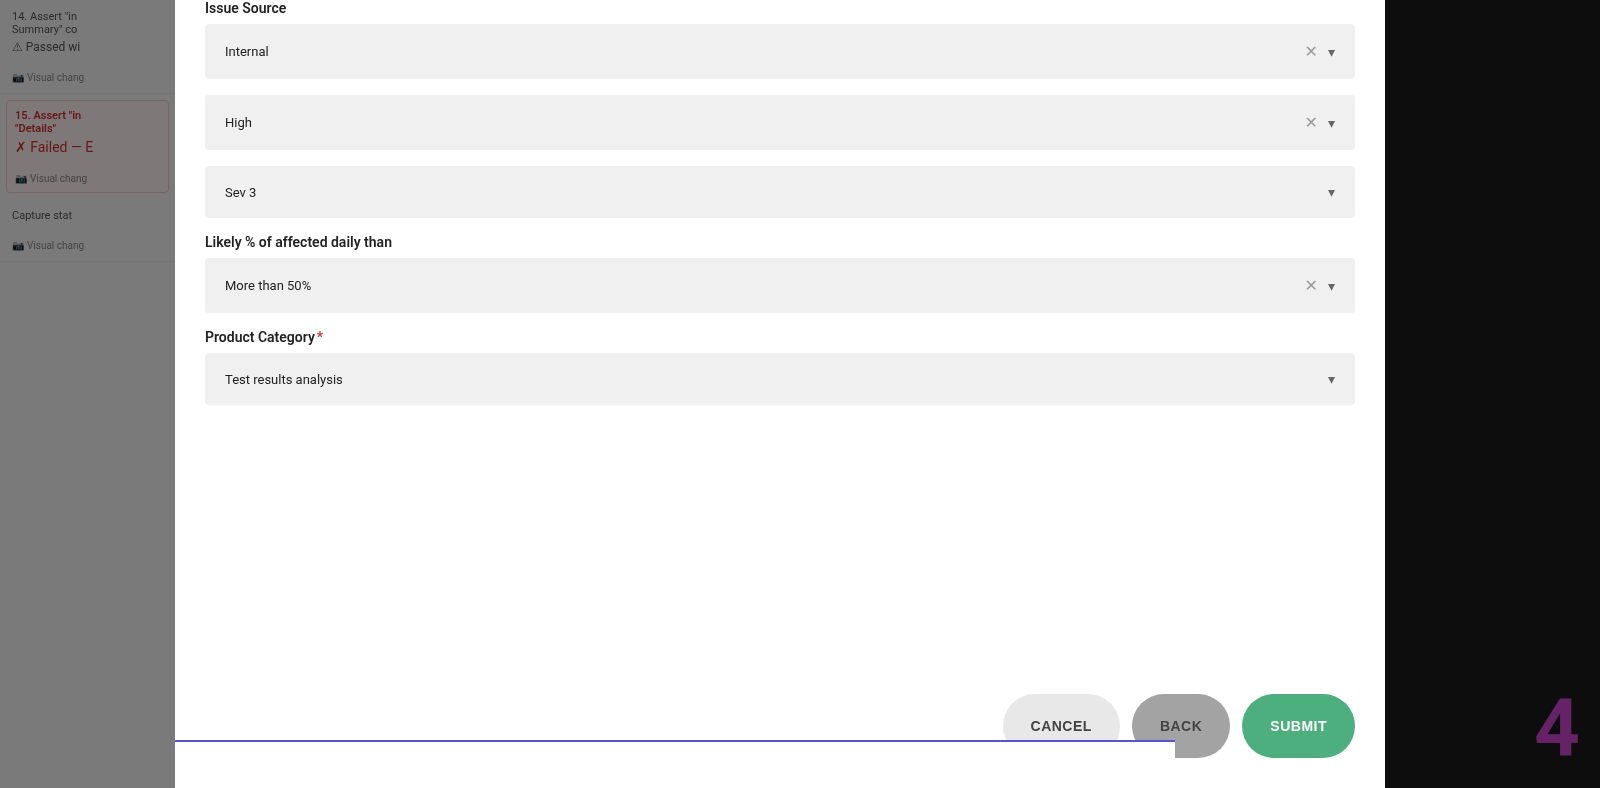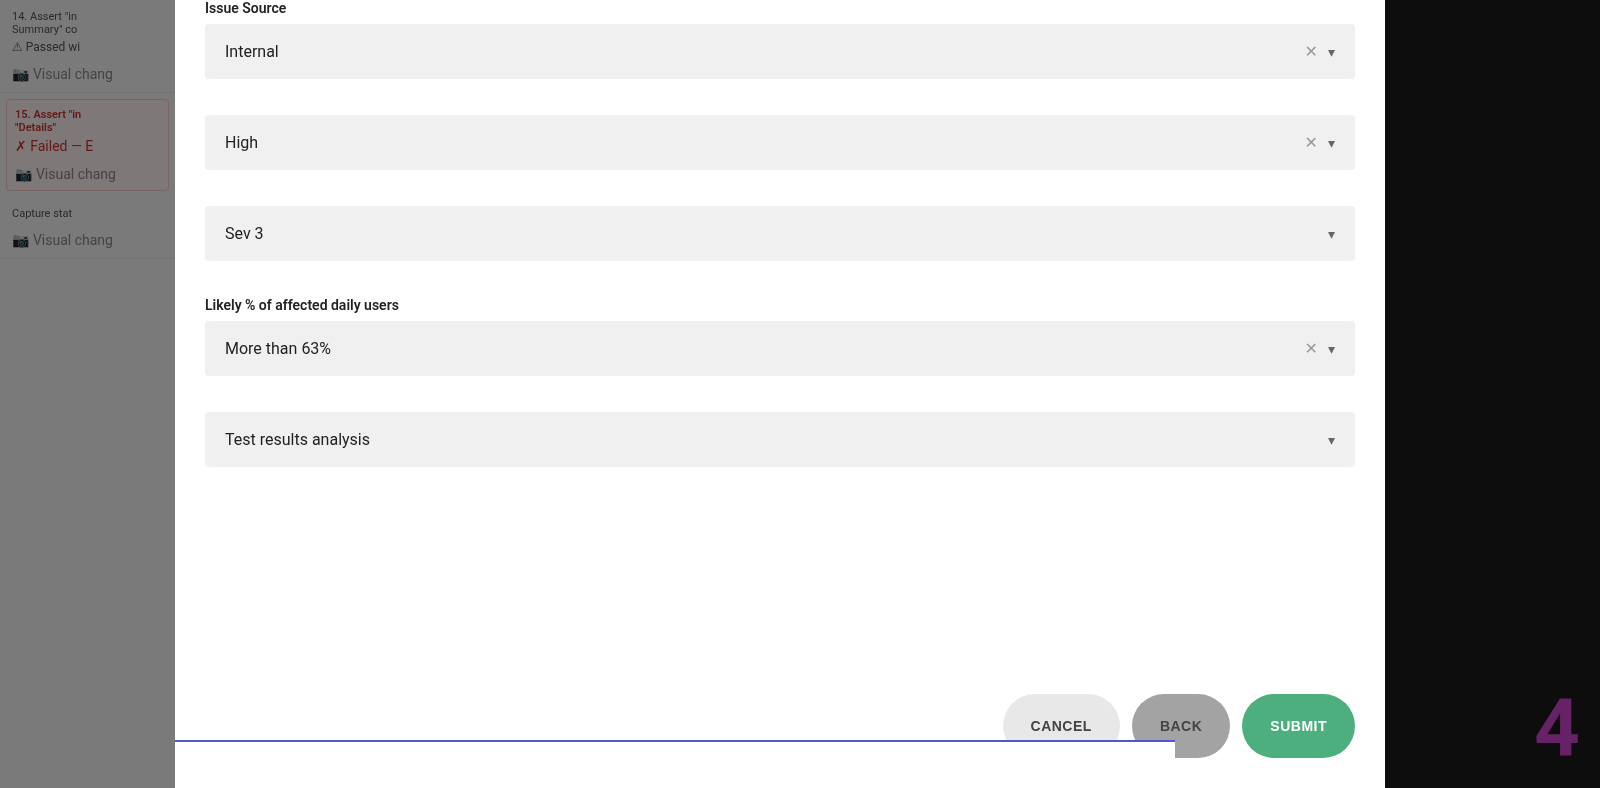--- a/index.html
+++ b/index.html
@@ -35,23 +35,23 @@
       font-weight: 600;
       margin-bottom: 4px;
     }
 
     .bg-item-status {
       font-size: 14px;
       color: #cc3333;
     }
 
     .bg-item-visual {
-      font-size: 14px;
+      font-size: 10px;
       color: #888;
-      margin-top: 12px;
+      margin-top: 18px;
     }
 
     
     .overlay {
       position: absolute;
       top: 0; left: 0;
       width: 1600px;
       height: 788px;
       background: rgba(0,0,0,0.5);
       z-index: 10;
@@ -71,21 +71,21 @@
       overflow-y: auto;
     }
 
     .modal-body {
       padding: 0 30px 20px 30px;
       flex: 1;
     }
 
     
     .field-group {
-      margin-bottom: 36px;
+      margin-bottom: 16px;
     }
 
     .field-label {
       font-size: 14px;
       font-weight: 600;
       color: #222;
       margin-bottom: 8px;
     }
 
     .field-label .required {
@@ -102,21 +102,21 @@
       font-size: 16px;
       color: #222;
       display: flex;
       align-items: center;
       justify-content: space-between;
       cursor: pointer;
       position: relative;
     }
 
     .field-select-text {
-      font-size: 16px;
+      font-size: 13px;
       color: #222;
     }
 
     .field-select-controls {
       display: flex;
       align-items: center;
       gap: 10px;
     }
 
     .clear-btn {
@@ -253,31 +253,34 @@
     <div class="field-group">
       <div class="field-select">
         <span class="field-select-text">Sev 3</span>
         <div class="field-select-controls">
           <span class="chevron-down">▾</span>
         </div>
       </div>
     </div>
 
     <div class="field-group">
-      <div class="field-label">Likely % of affected daily users</div>
-      <div class="field-select">
-        <span class="field-select-text">More than 63%</span>
+      <div class="field-label">Likely % of affected daily than</div>
+      <div class="field-select">
+        <span class="field-select-text">More than 50%</span>
         <div class="field-select-controls">
           <button class="clear-btn">✕</button>
           <span class="chevron-down">▾</span>
         </div>
       </div>
     </div>
 
     <div class="field-group">
+      <div class="field-label">
+        <span>Product Category</span><span class="required">*</span>
+      </div>
       <div class="field-select">
         <span class="field-select-text">Test results analysis</span>
         <div class="field-select-controls">
           <span class="chevron-down">▾</span>
         </div>
       </div>
     </div>
 
   </div>
 

